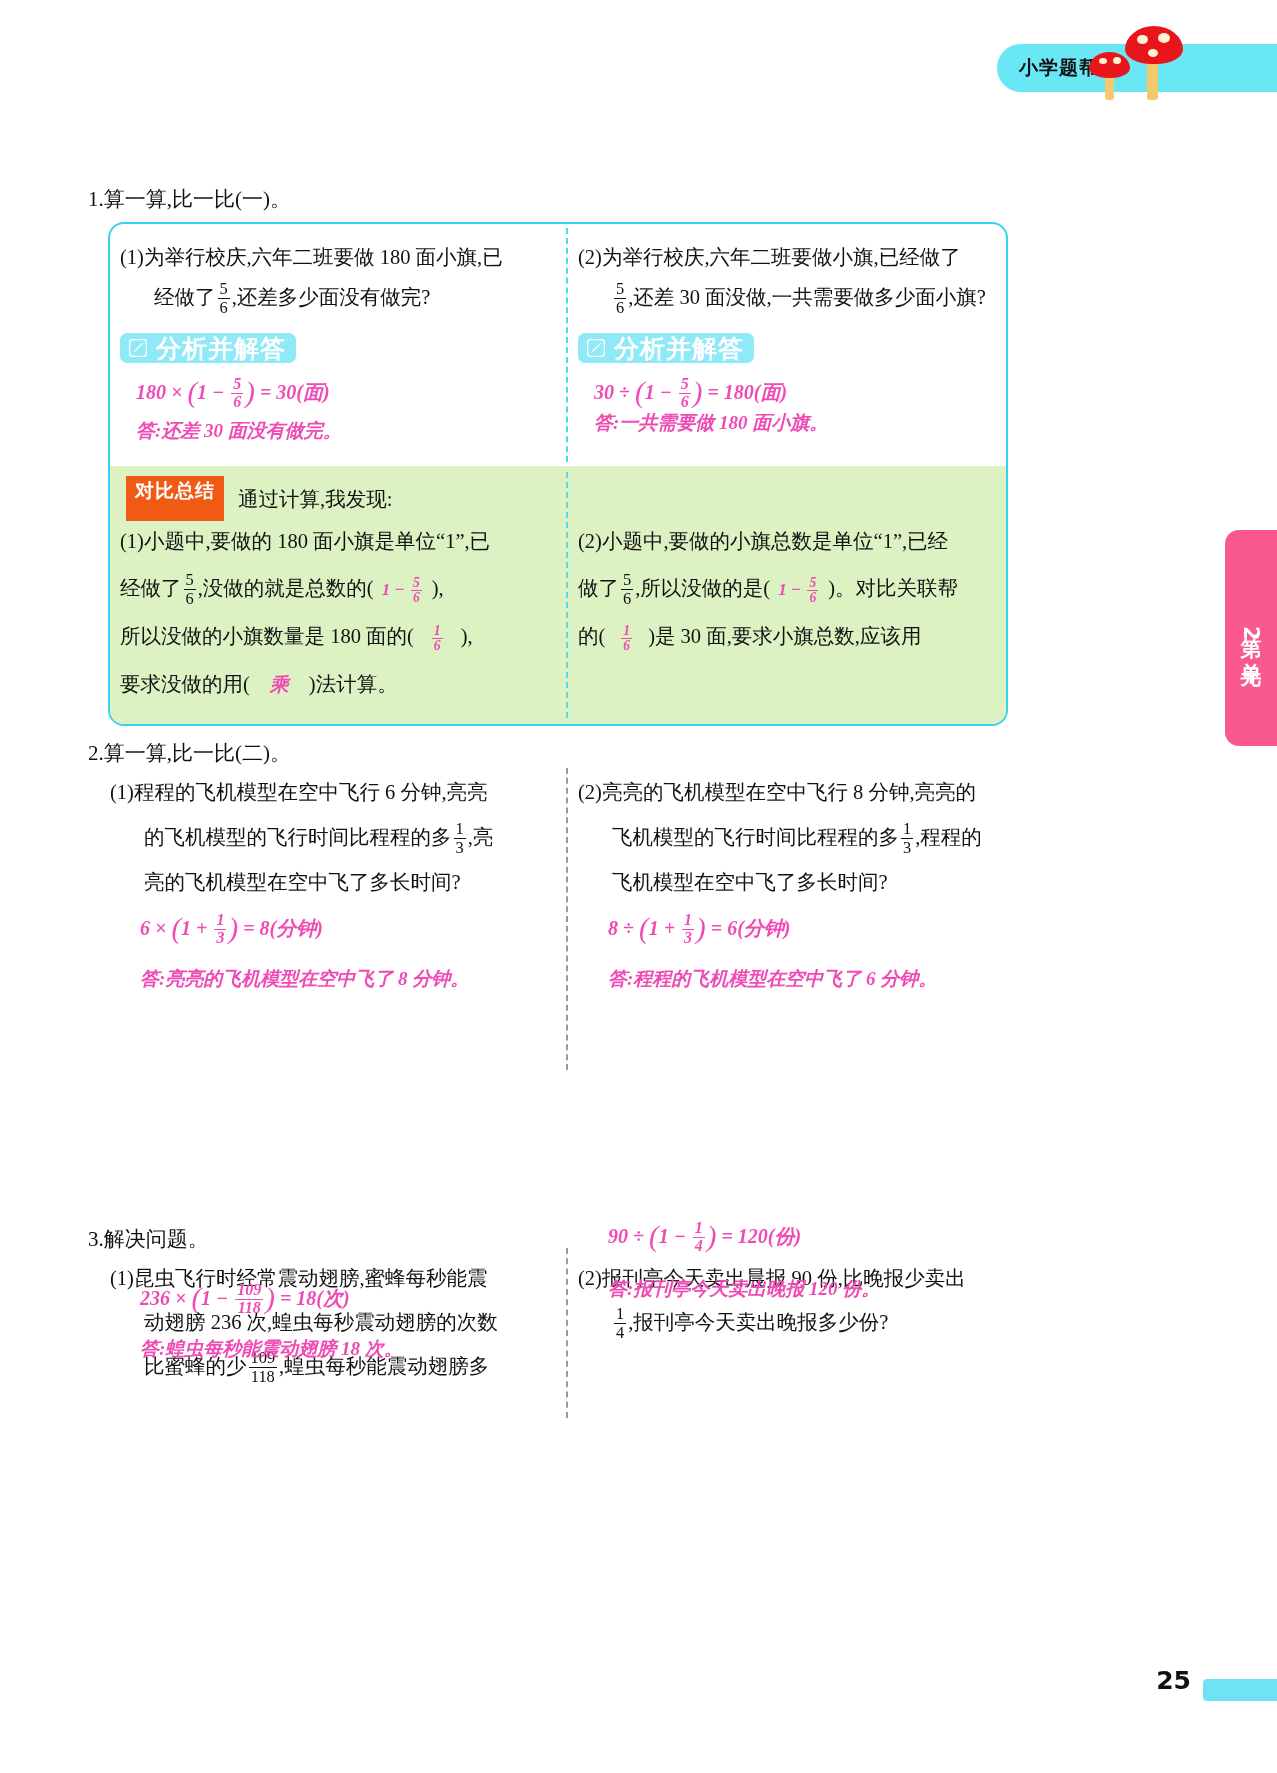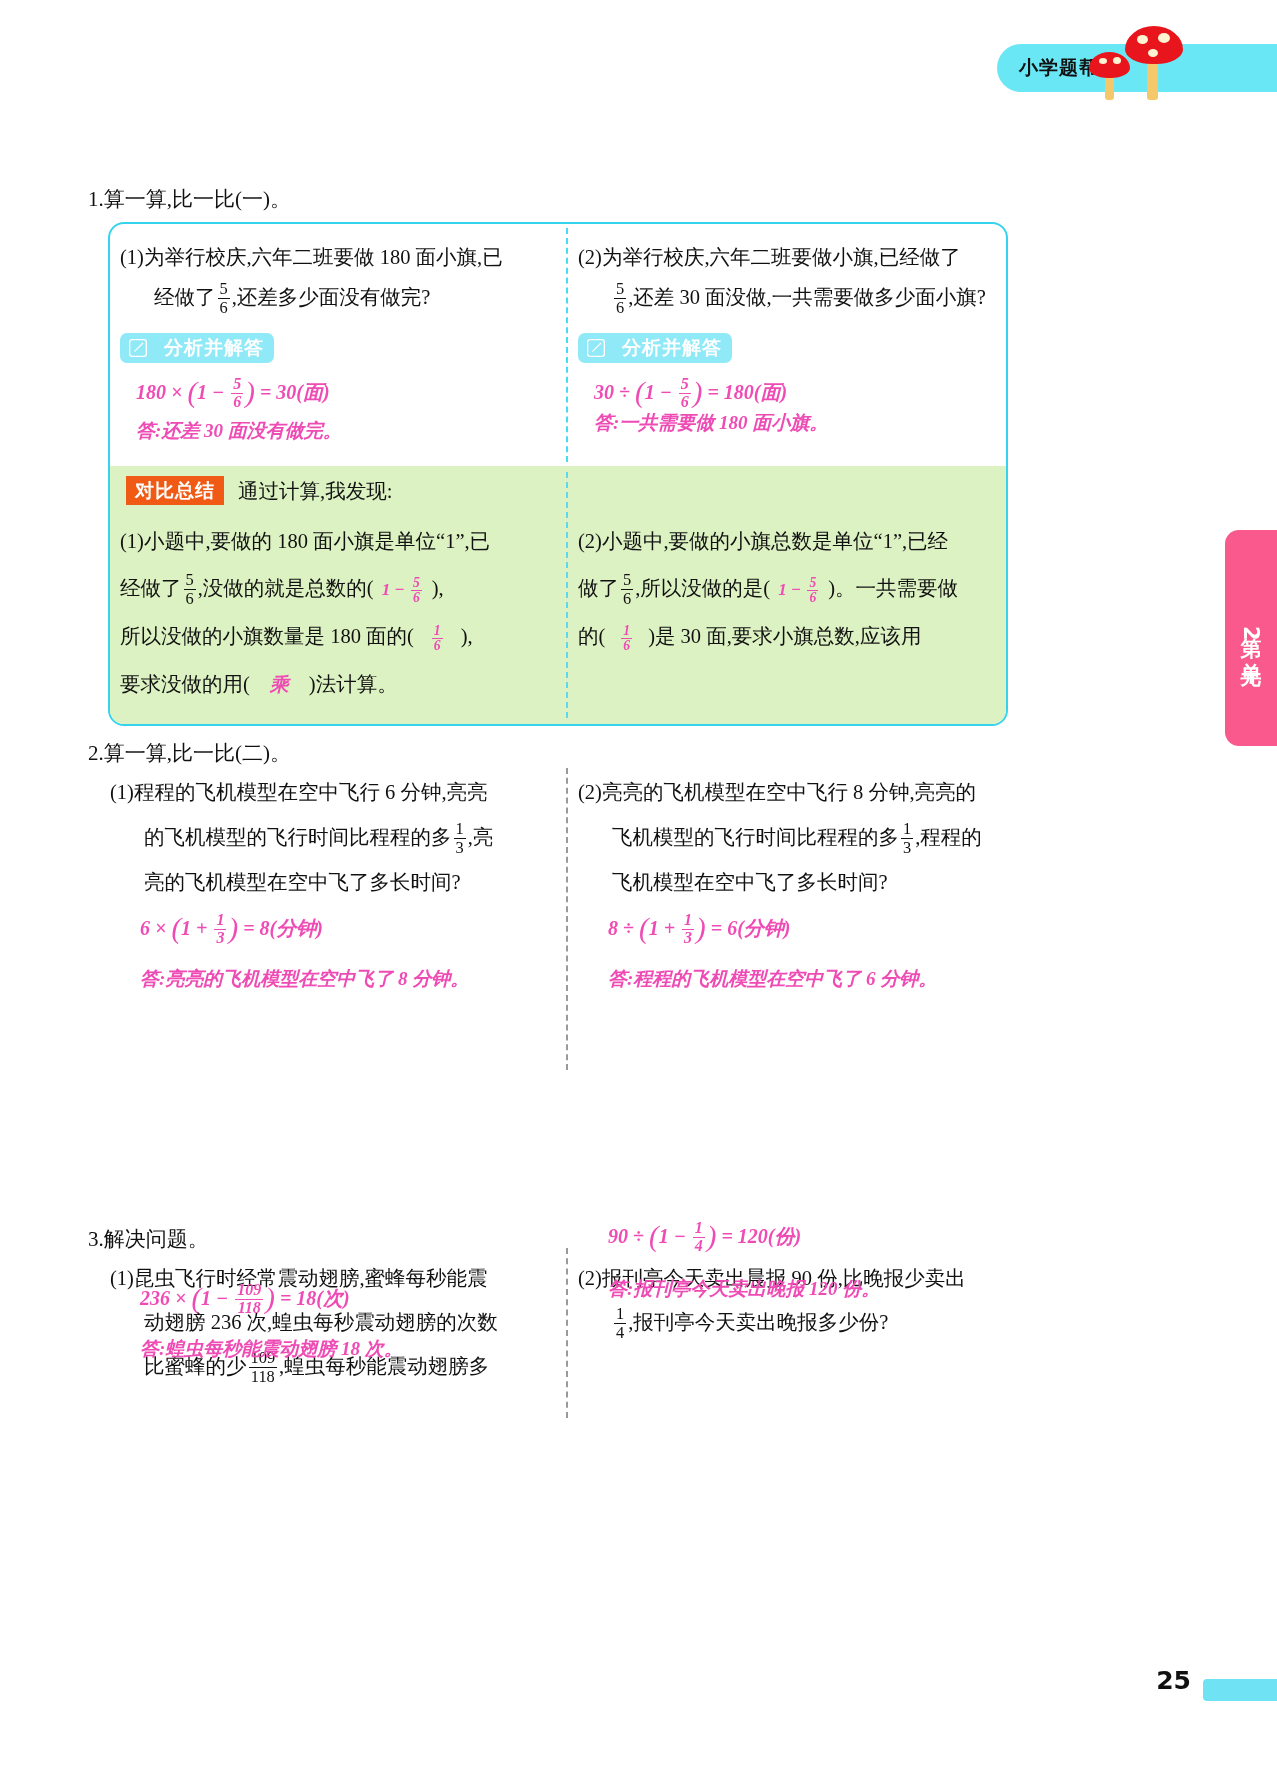--- a/index.html
+++ b/index.html
@@ -96,21 +96,21 @@
   .an-head{
     display:flex;align-items:center;
     background:#8fe9f7;
     border-radius:7px;
     height:30px;
     padding:0 10px 0 8px;
     width:fit-content;
   }
   .an-head .lbl{
     font-family:"DejaVu Sans","Liberation Sans",sans-serif;
-    font-weight:bold;font-size:19px;color:#ffffff;margin-left:16px;letter-spacing:1px;
+    font-weight:bold;font-size:25px;color:#ffffff;margin-left:8px;letter-spacing:1px;
   }
   .pencil-ico{width:20px;height:20px;display:block;}
 
   
   .hw{
     color:#ef4bb5;
     font-family:"Liberation Serif","DejaVu Serif",serif;
     font-style:italic;
     font-weight:bold;
   }
@@ -126,21 +126,21 @@
     background:#ddf2c2;
     box-sizing:border-box;
   }
   .sum-tag{
     display:inline-block;
     background:#f05a14;
     color:#fff;
     font-family:"DejaVu Sans","Liberation Sans",sans-serif;
     font-weight:bold;
     font-size:19px;
-    padding:2px 9px 1px 9px;
+    padding:2px 9px 17px 9px;
     letter-spacing:1px;
   }
   .sum-lead{font-size:20.5px;margin-left:14px;}
 
   
   .sidetab{
     position:absolute; right:0; top:530px;
     width:52px; height:216px;
     background:#f9598d;
     border-radius:14px 0 0 14px;
@@ -263,21 +263,21 @@
       <span>所以没做的小旗数量是 180 面的(</span><span class="hw hw-sm" style="margin:0 16px;"><span class="frac"><span class="n">1</span><span class="d">6</span></span></span><span>),</span>
     </div>
     <div>
       <span>要求没做的用(</span><span class="hw hw-sm" style="margin:0 20px;font-size:19px;">乘</span><span>)法计算。</span>
     </div>
   </div>
 
   <div style="position:absolute;left:578px;top:518px;width:430px;font-size:20.5px;line-height:47px;">
     <div>(2)小题中,要做的小旗总数是单位“1”,已经</div>
     <div>
-      <span>做了</span><span class="frac"><span class="n">5</span><span class="d">6</span></span><span>,所以没做的是(</span><span class="hw hw-sm" style="margin:0 8px;"><span>1 − </span><span class="frac"><span class="n">5</span><span class="d">6</span></span></span><span>)。一共需要做</span>
+      <span>做了</span><span class="frac"><span class="n">5</span><span class="d">6</span></span><span>,所以没做的是(</span><span class="hw hw-sm" style="margin:0 8px;"><span>1 − </span><span class="frac"><span class="n">5</span><span class="d">6</span></span></span><span>)。对比关联帮</span>
     </div>
     <div>
       <span>的(</span><span class="hw hw-sm" style="margin:0 14px;"><span class="frac"><span class="n">1</span><span class="d">6</span></span></span><span>)是 30 面,要求小旗总数,应该用</span>
     </div>
   </div>
 
   <div class="qnum" style="left:88px;top:738px;">
     <span>2.</span><span>算一算,比一比(二)。</span>
   </div>
 

